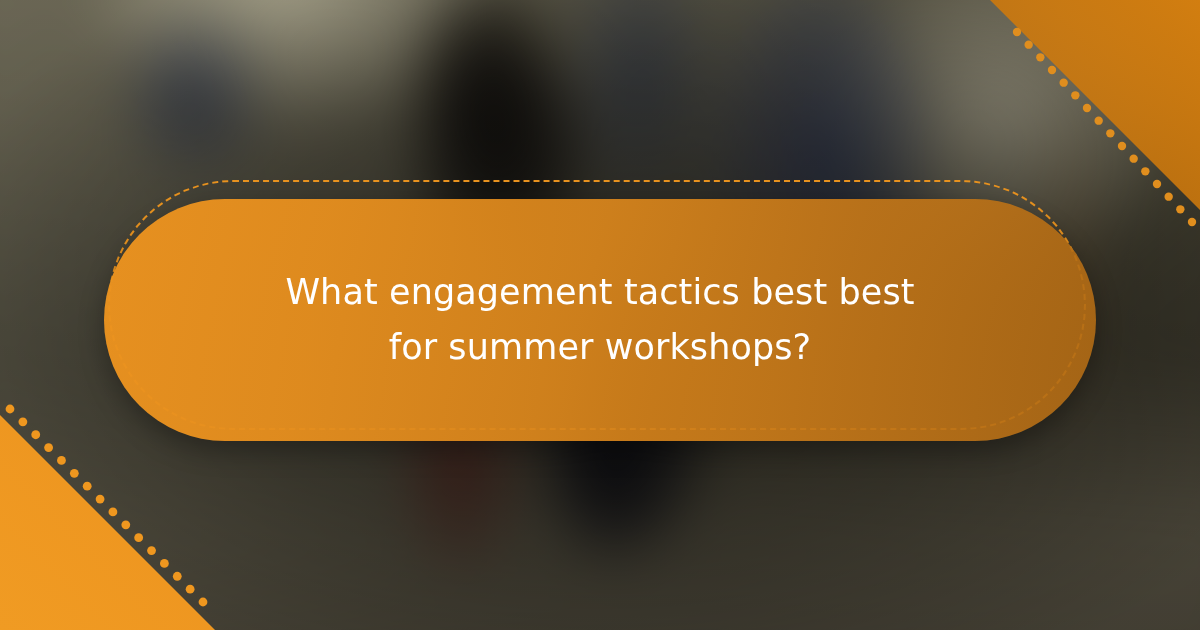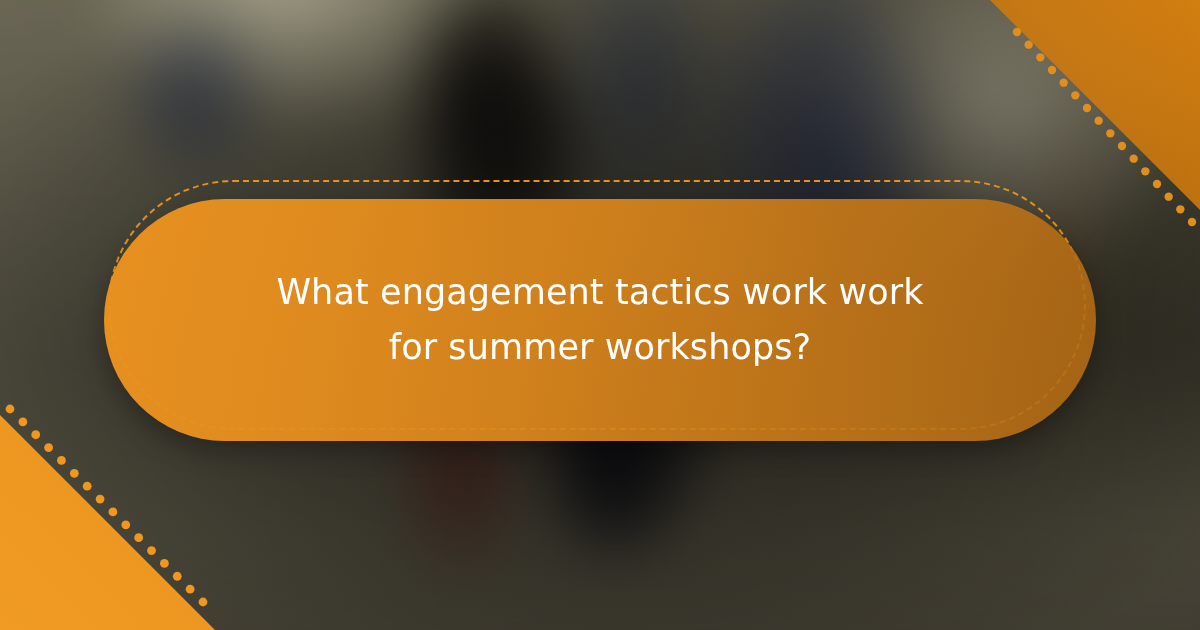--- a/index.html
+++ b/index.html
@@ -178,17 +178,17 @@
         <circle cx="176.40" cy="176.40" r="4.4" fill="#ef971f"></circle>
         <circle cx="189.27" cy="189.27" r="4.4" fill="#ef971f"></circle>
         <circle cx="202.13" cy="202.13" r="4.4" fill="#ef971f"></circle>
         <circle cx="215.00" cy="215.00" r="4.4" fill="#ef971f"></circle>
       </g>
   </svg>
 
   <div class="card-wrap">
     <div class="card-dashed"></div>
     <div class="card">
-      <div class="quote-text">What engagement tactics work work for summer workshops?</div>
+      <div class="quote-text">What engagement tactics best best for summer workshops?</div>
     </div>
   </div>
 
 </div>
 
 </body></html>

